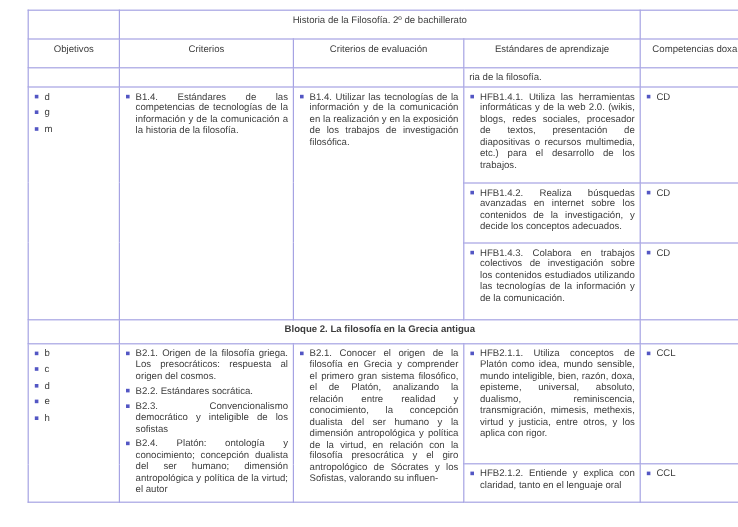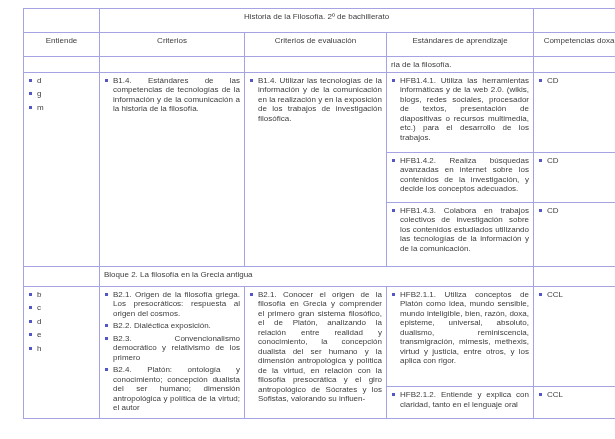--- a/index.html
+++ b/index.html
@@ -25,22 +25,24 @@
     font-size:8px;
     line-height:9.5px;
     overflow:hidden;
   }
   td.hdr {
     text-align:center;
     vertical-align:middle;
     padding:2px 3px;
   }
   td.banner {
+    text-align:center;
     vertical-align:middle;
     padding:2px 3px;
+    font-weight:bold;
   }
   ul.bl { list-style:none; margin:0; padding:0; }
   ul.bl li {
     position:relative;
     padding-left:9px;
     margin:0 0 3px 0;
     text-align:justify;
   }
   ul.bl.nojust li { text-align:left; }
   ul.bl li::before {
@@ -67,21 +69,21 @@
     </colgroup>
 
     <tbody>
         <tr style="height:24px">
       <td></td>
       <td class="hdr" colspan="3">Historia de la Filosofía. 2º de bachillerato</td>
       <td></td>
     </tr>
 
     <tr style="height:24px">
-      <td class="hdr">Entiende</td>
+      <td class="hdr">Objetivos</td>
       <td class="hdr">Criterios</td>
       <td class="hdr">Criterios de evaluación</td>
       <td class="hdr">Estándares de aprendizaje</td>
       <td class="hdr">Competencias doxa</td>
     </tr>
 
     <tr style="height:14px">
       <td></td>
       <td></td>
       <td></td>
@@ -157,22 +159,22 @@
           <li>b</li>
           <li>c</li>
           <li>d</li>
           <li>e</li>
           <li>h</li>
         </ul>
       </td>
       <td rowspan="2" class="cut">
         <ul class="bl">
           <li>B2.1. Origen de la filosofía griega. Los presocráticos: respuesta al origen del cosmos.</li>
-          <li>B2.2. Dialéctica exposición.</li>
-          <li>B2.3. Convencionalismo democrático y relativismo de los primero</li>
+          <li>B2.2. Estándares socrática.</li>
+          <li>B2.3. Convencionalismo democrático y inteligible de los sofistas</li>
           <li>B2.4. Platón: ontología y conocimiento; concepción dualista del ser humano; dimensión antropológica y política de la virtud; el autor</li>
         </ul>
       </td>
       <td rowspan="2" class="cut">
         <ul class="bl">
           <li>B2.1. Conocer el origen de la filosofía en Grecia y comprender el primero gran sistema filosófico, el de Platón, analizando la relación entre realidad y conocimiento, la concepción dualista del ser humano y la dimensión antropológica y política de la virtud, en relación con la filosofía presocrática y el giro antropológico de Sócrates y los Sofistas, valorando su influen-</li>
         </ul>
       </td>
       <td>
         <ul class="bl">

